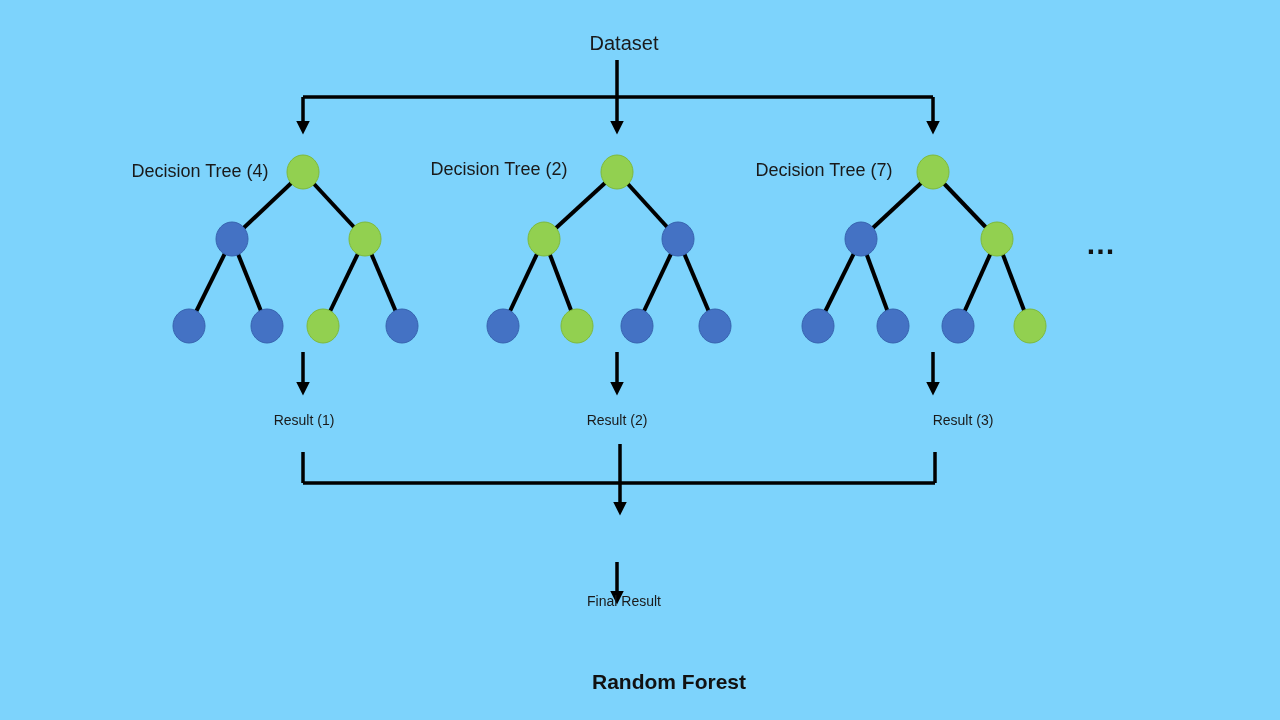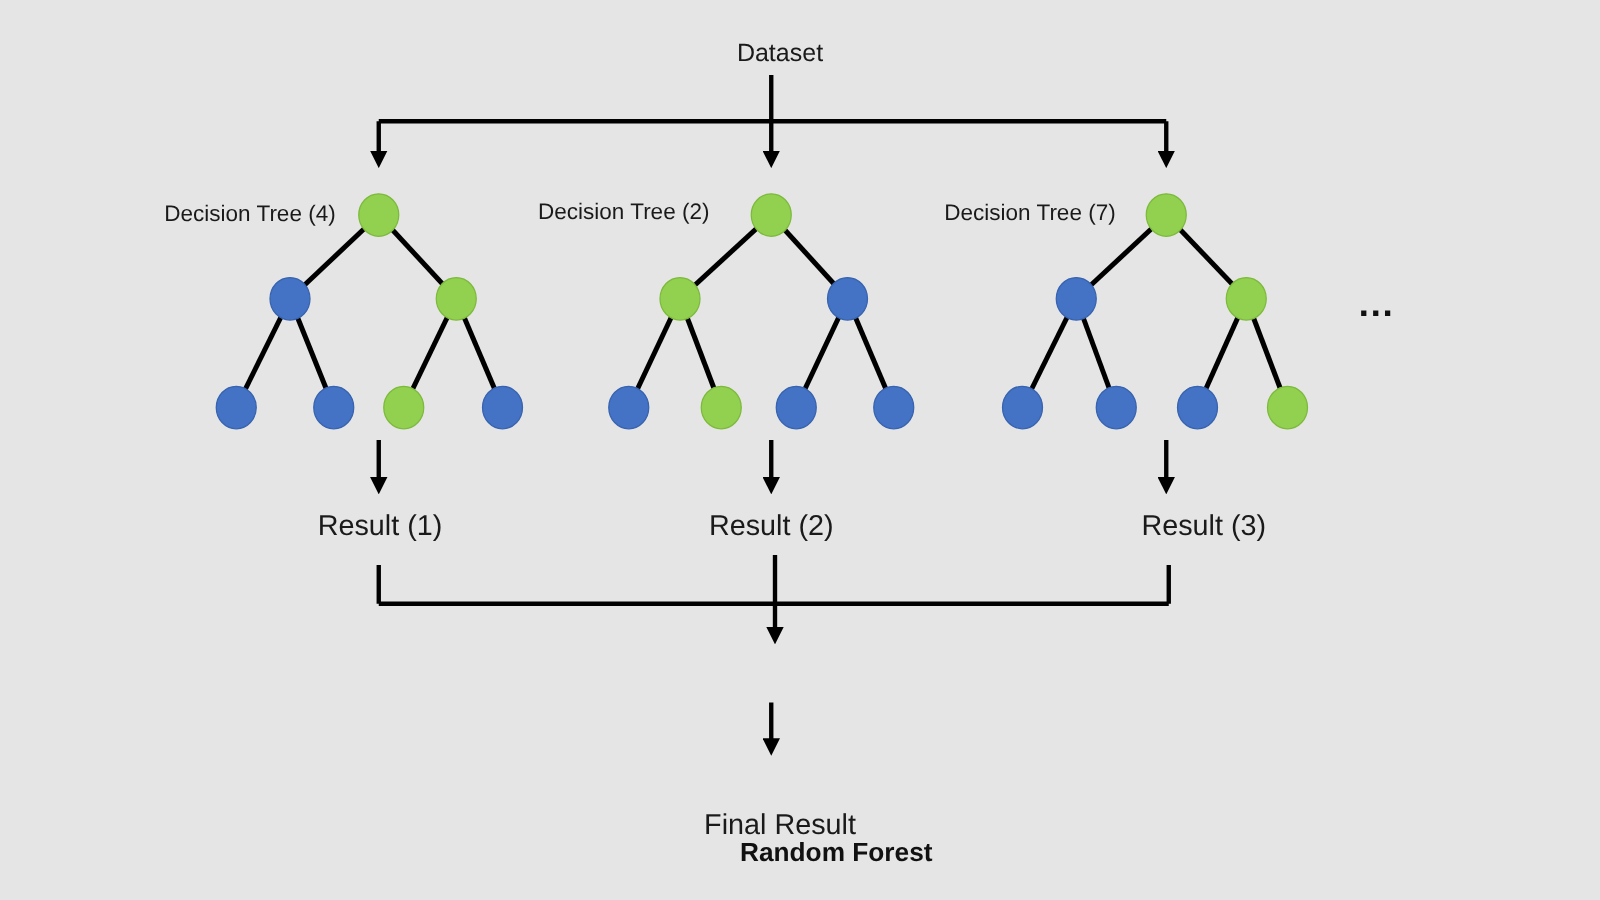--- a/index.html
+++ b/index.html
@@ -1,20 +1,20 @@
 <!DOCTYPE html>
 <html><head>
 <meta charset="utf-8">
 <style>
   html,body{margin:0;padding:0;background:#ffffff;width:1280px;height:720px;overflow:hidden;}
-  .canvas{position:relative;width:1280px;height:720px;background:#e5e5e5;
+  .canvas{position:relative;width:1280px;height:720px;background:#7dd3fc;
           font-family:"Liberation Sans",sans-serif;}
   svg{position:absolute;left:0;top:0;}
   .lbl{position:absolute;transform:translate(-50%,-50%);white-space:nowrap;
-       color:#1a1a1a;font-size:23px;line-height:1.1;}
+       color:#1a1a1a;font-size:14px;line-height:1.1;}
   .lbl.size-20{font-size:20px;}
   .lbl.size-18{font-size:18px;}
   .lbl.footer{font-size:21px;font-weight:bold;color:#111111;margin-left:36px;}
   .lbl.ellipsis{font-size:30px;font-weight:bold;letter-spacing:1px;color:#111111;}
 </style>
 </head>
 <body>
 
 <div class="canvas">
 
@@ -88,16 +88,16 @@
   <div class="lbl size-18" style="left:200px;top:172px;">Decision Tree (4)</div>
   <div class="lbl size-18" style="left:499px;top:170px;">Decision Tree (2)</div>
   <div class="lbl size-18" style="left:824px;top:171px;">Decision Tree (7)</div>
 
   <div class="lbl ellipsis" style="left:1101px;top:243px;">…</div>
 
   <div class="lbl" style="left:304px;top:421px;">Result (1)</div>
   <div class="lbl" style="left:617px;top:421px;">Result (2)</div>
   <div class="lbl" style="left:963px;top:421px;">Result (3)</div>
 
-  <div class="lbl" style="left:624px;top:660px;">Final Result</div>
+  <div class="lbl" style="left:624px;top:602px;">Final Result</div>
   <div class="lbl footer" style="left:633px;top:682px;">Random Forest</div>
 
 </div>
 
 </body></html>

